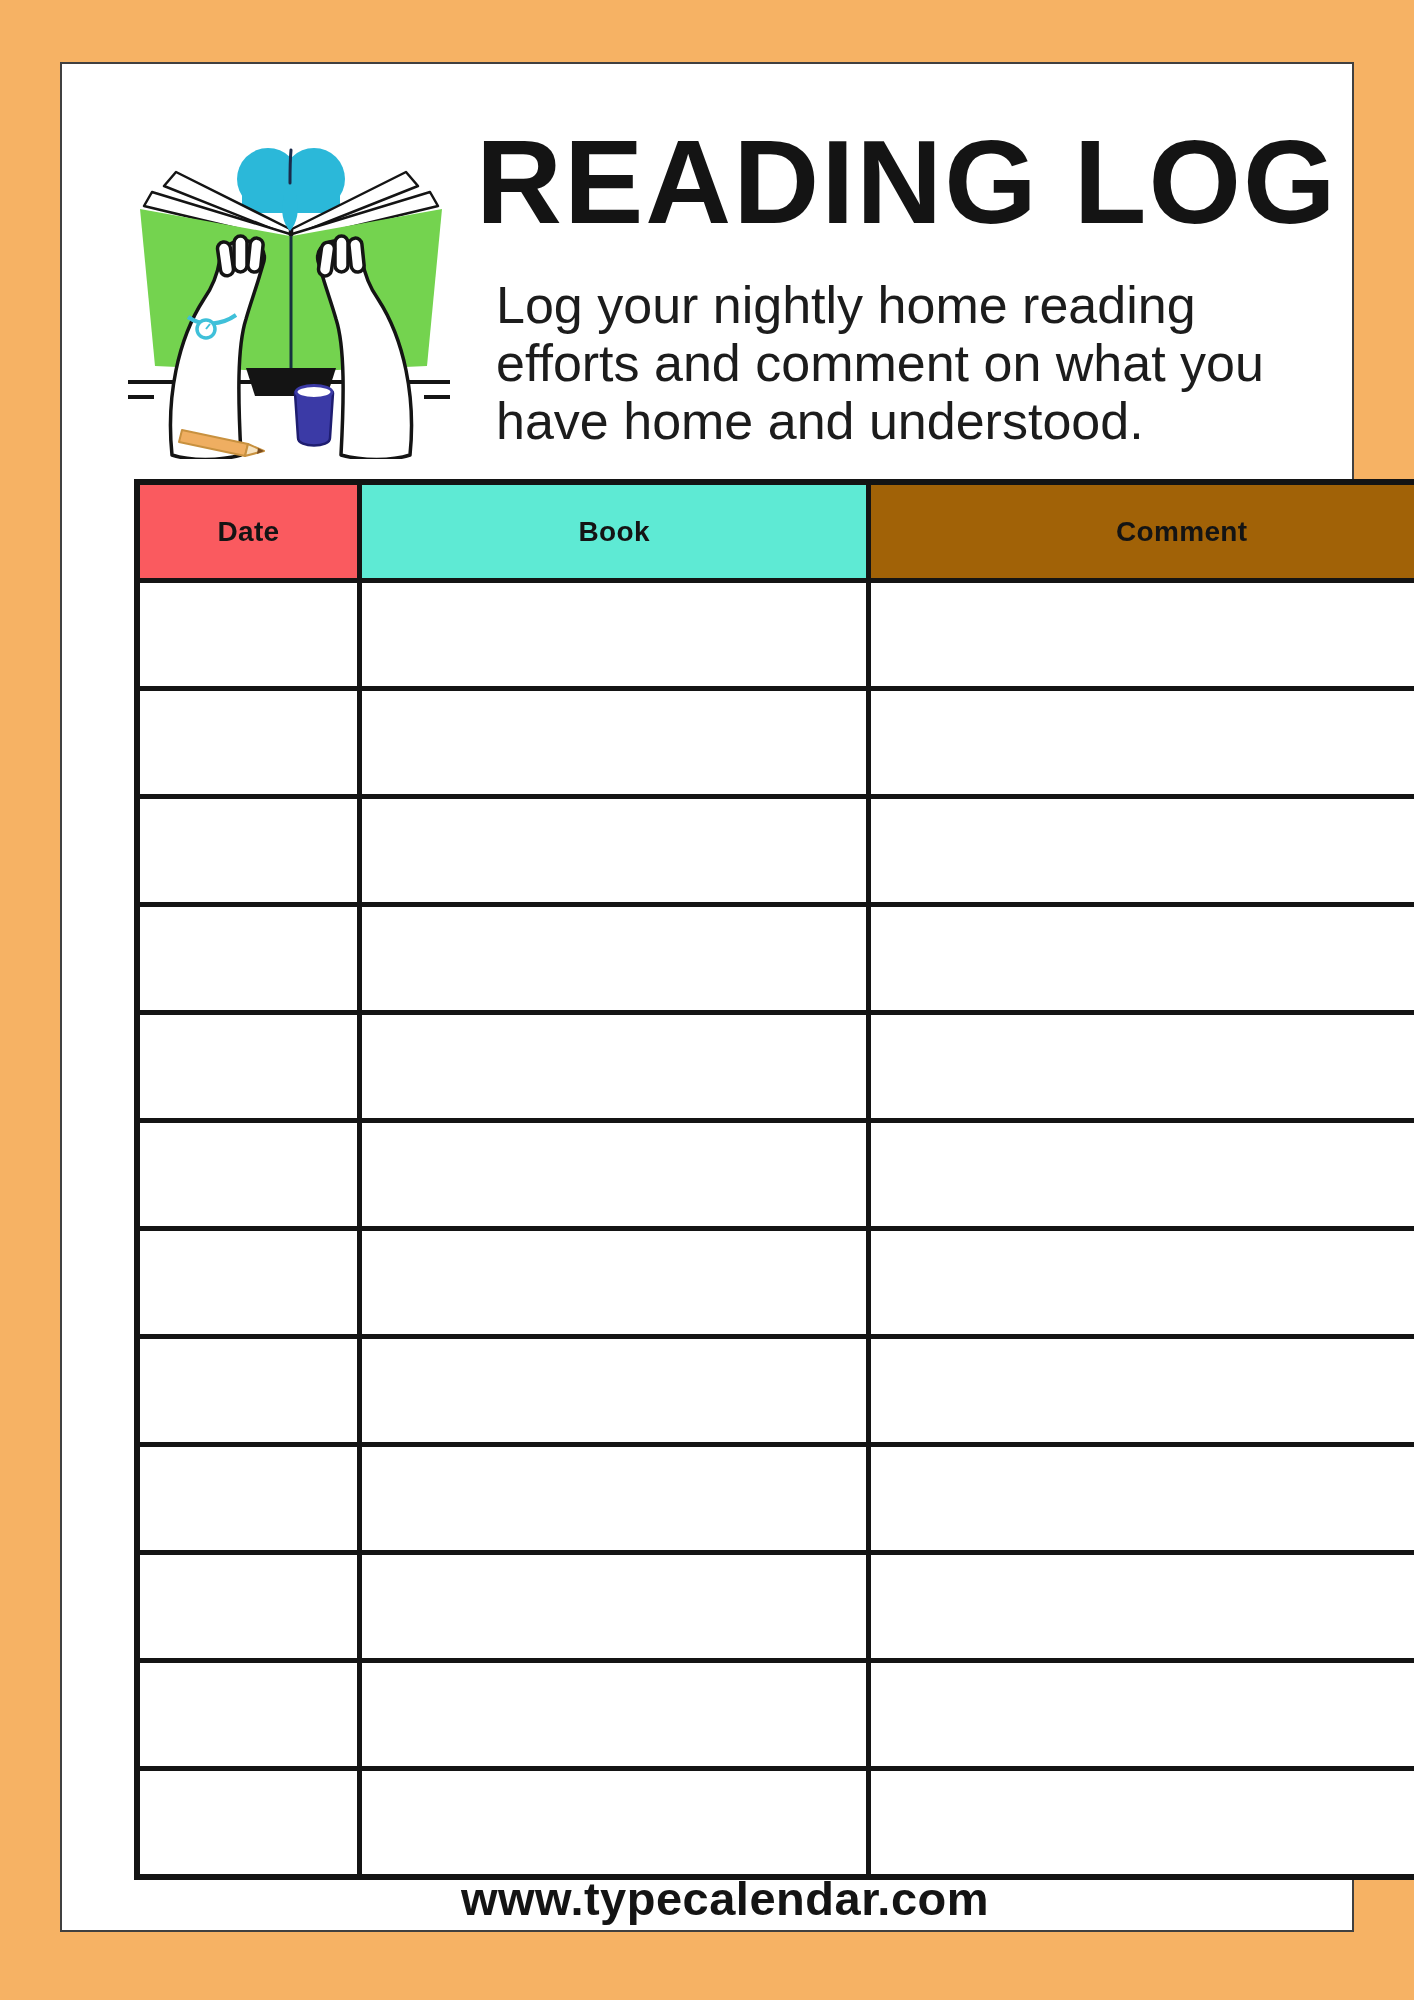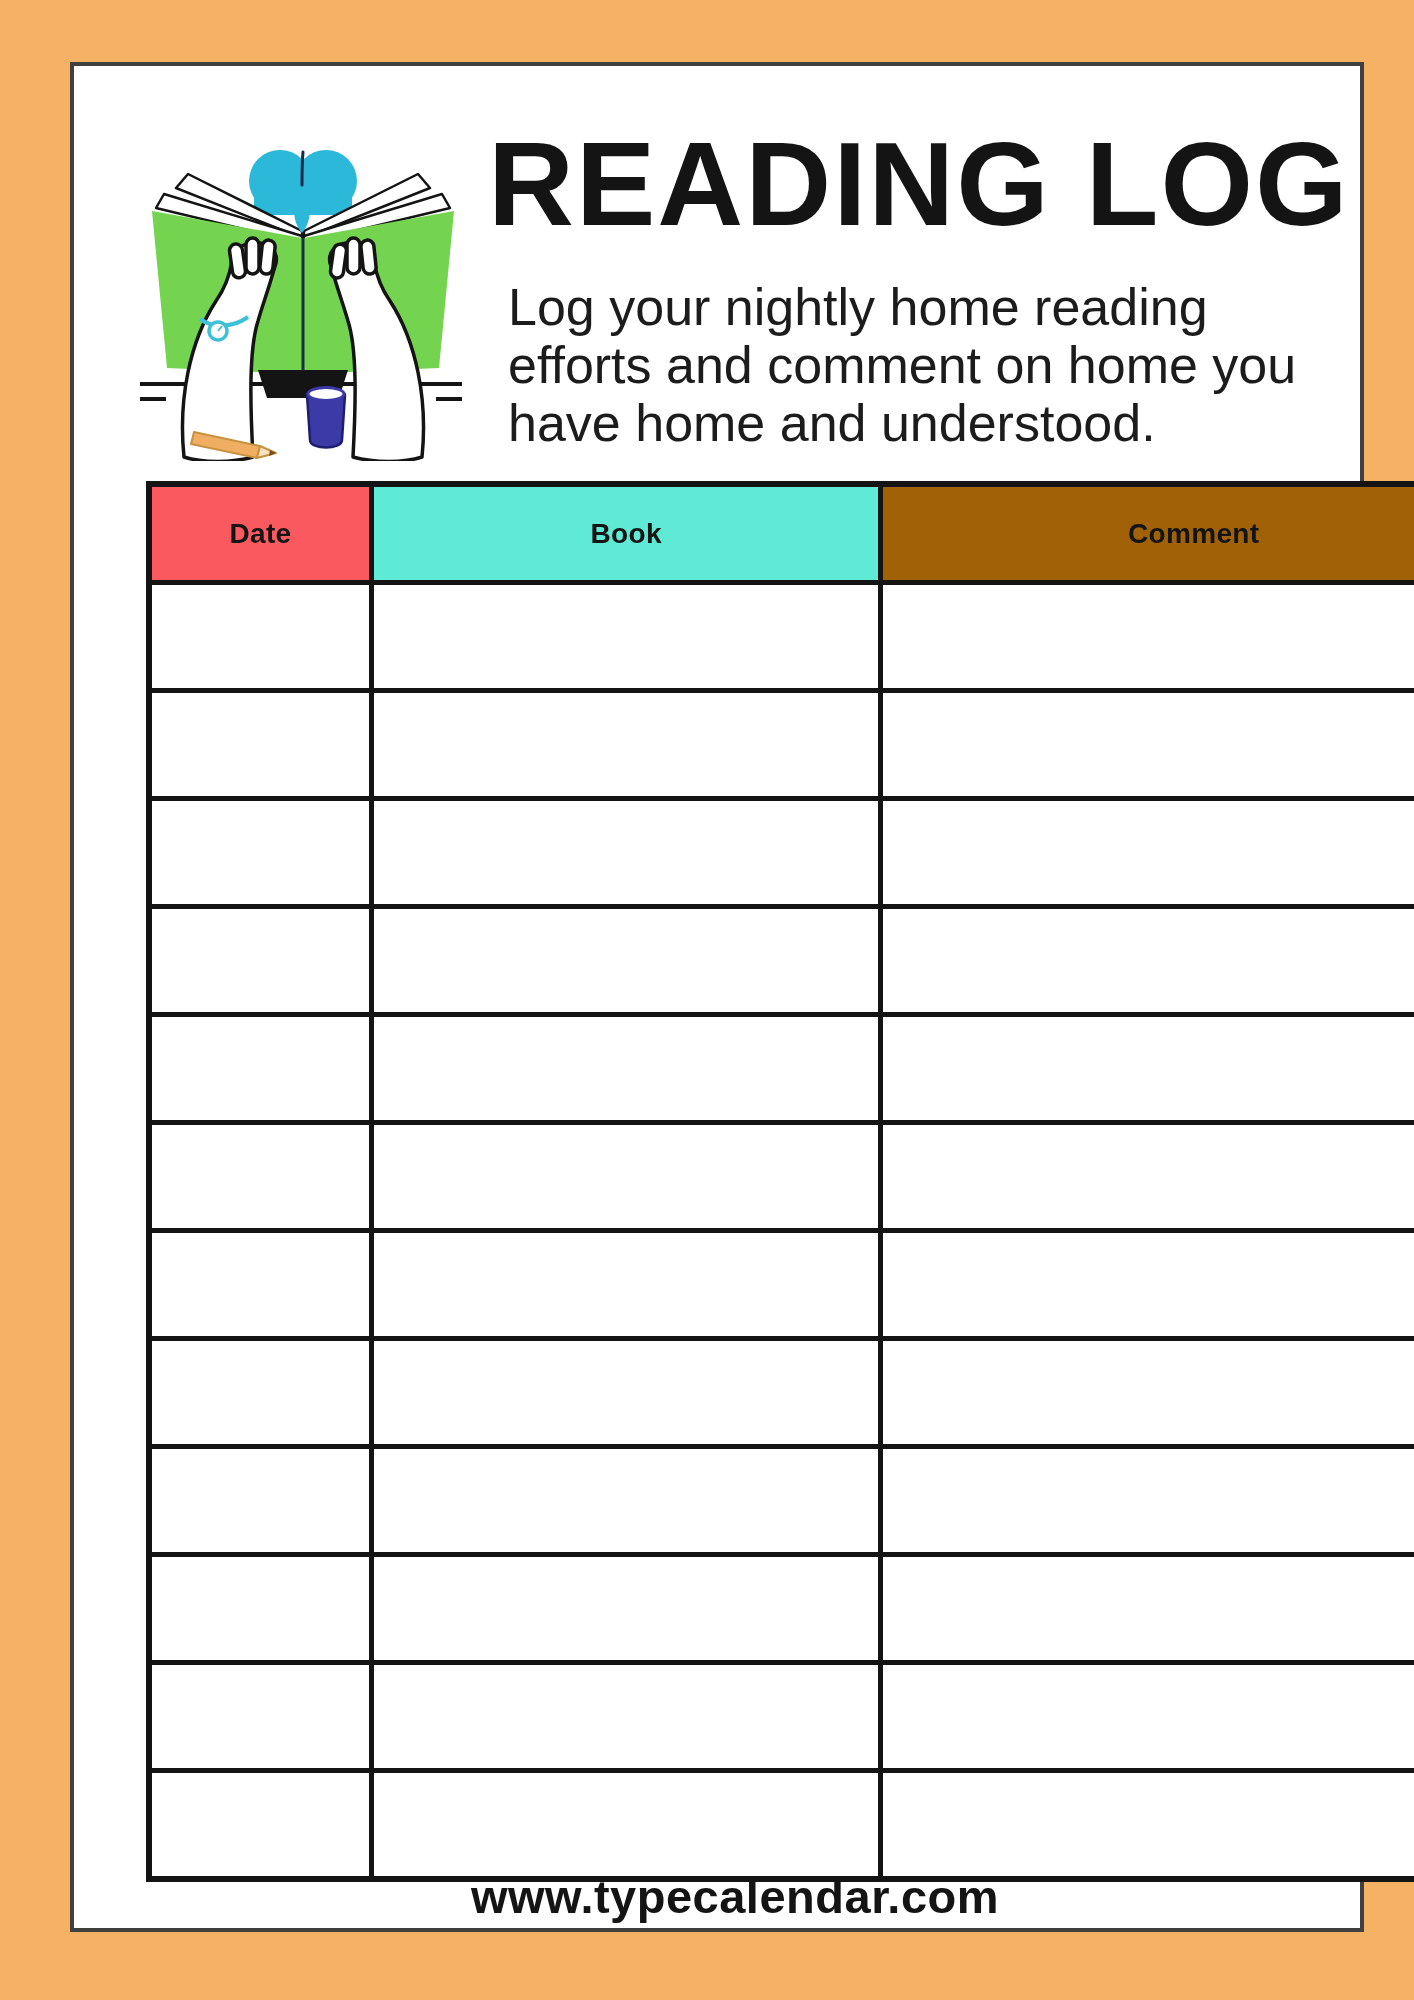--- a/index.html
+++ b/index.html
@@ -5,24 +5,24 @@
   html,body{margin:0;padding:0;}
   body{
     width:1414px;height:2000px;
     font-family:"Liberation Sans",sans-serif;
     position:relative;
     background:#F6B264;
     overflow:hidden;
   }
   .page{
     position:absolute;
-    left:70px;top:62px;
+    left:60px;top:62px;
     width:1294px;height:1870px;
     background:#ffffff;
-    border:4px solid #404040;
+    border:2px solid #404040;
     box-sizing:border-box;
   }
   .illustration{
     position:absolute;
     left:62px;top:75px;
     width:330px;height:320px;
   }
   .page-title{
     position:absolute;
     left:414px;top:58px;
@@ -144,21 +144,21 @@
 
     <g>
       <path d="M171,254 C171,247 209,247 209,254 L206,299 C206,309 174,309 174,299 Z" fill="#3B3AA6" stroke="#1E1D70" stroke-width="2.5"></path>
       <ellipse cx="190" cy="253" rx="18" ry="6.5" fill="#FFFFFF" stroke="#3B3AA6" stroke-width="3"></ellipse>
     </g>
   </svg>
 
   <div class="page-title">READING LOG</div>
   <div class="page-subtitle">
     <span>Log your nightly home reading</span>
-    <span>efforts and comment on home you</span>
+    <span>efforts and comment on what you</span>
     <span>have home and understood.</span>
   </div>
 
   <div class="log-table-wrap">
     <table class="log-table">
       <thead>
         <tr>
           <th style="background: rgb(250, 90, 95); width: 16.1%;">Date</th>
           <th style="background: #5eead4; width: 37.6%;">Book</th>
           <th style="background: #a16207; width: 46.3%;">Comment</th>

